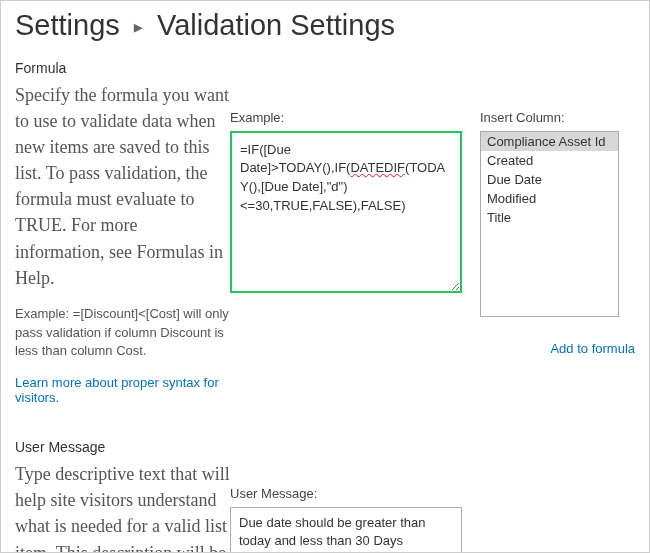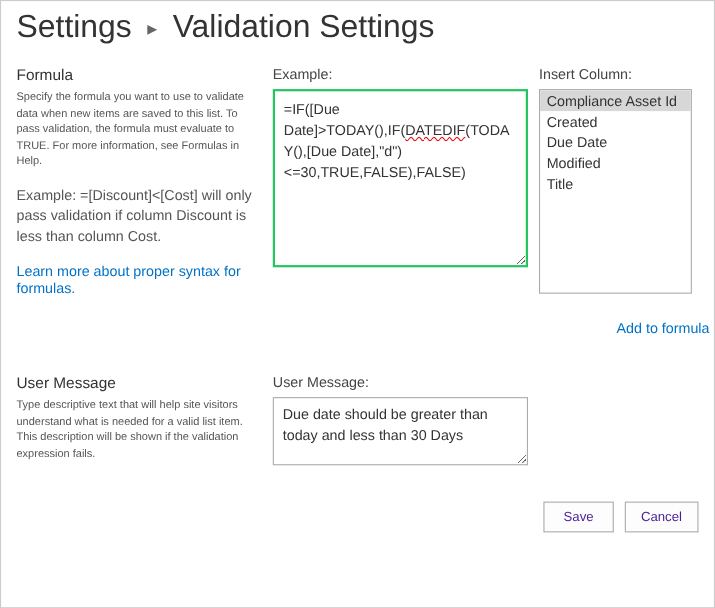--- a/index.html
+++ b/index.html
@@ -29,41 +29,42 @@
       margin: 0 6px;
       font-size: 18px;
       color: #666;
       vertical-align: middle;
     }
     .content {
       padding: 0 14px;
     }
     .section {
       display: flex;
-      gap: 18px;
       margin-bottom: 34px;
+      align-items: center;
     }
     .section .left {
       width: 215px;
       flex-shrink: 0;
     }
     .section .right {
       flex: 1;
       display: flex;
       gap: 10px;
     }
     .section-title {
       font-size: 14px;
       color: #333;
       margin-bottom: 6px;
     }
     .section-desc {
-      font-size: 10px;
+      font-size: 18px;
       color: #555;
       line-height: 1.45;
+      font-family: Liberation Serif, serif;
     }
     .section-example {
       font-size: 13px;
       color: #555;
       line-height: 1.45;
       margin-top: 14px;
     }
     .link {
       color: #0072c6;
       text-decoration: none;
@@ -169,21 +170,21 @@
   <span>Validation Settings</span>
 </div>
 
 <div class="content">
 
   <div class="section">
     <div class="left">
       <div class="section-title">Formula</div>
       <div class="section-desc">Specify the formula you want to use to validate data when new items are saved to this list. To pass validation, the formula must evaluate to TRUE. For more information, see Formulas in Help.</div>
       <div class="section-example">Example: =[Discount]&lt;[Cost] will only pass validation if column Discount is less than column Cost.</div>
-      <a class="link">Learn more about proper syntax for formulas.</a>
+      <a class="link">Learn more about proper syntax for visitors.</a>
     </div>
     <div class="right">
       <div class="formula-col">
         <div class="field-label">Example:</div>
         <div class="formula-display" contenteditable="true" style=""><span>=IF([Due Date]&gt;TODAY(),IF(</span><span class="squiggle">DATEDIF</span><span>(TODAY(),[Due Date],"d")&lt;=30,TRUE,FALSE),FALSE)</span></div>
       </div>
       <div class="insert-col">
         <div class="field-label">Insert Column:</div>
         <div class="column-list" id="column-list">
             <div class="column-item selected">Compliance Asset Id</div>

